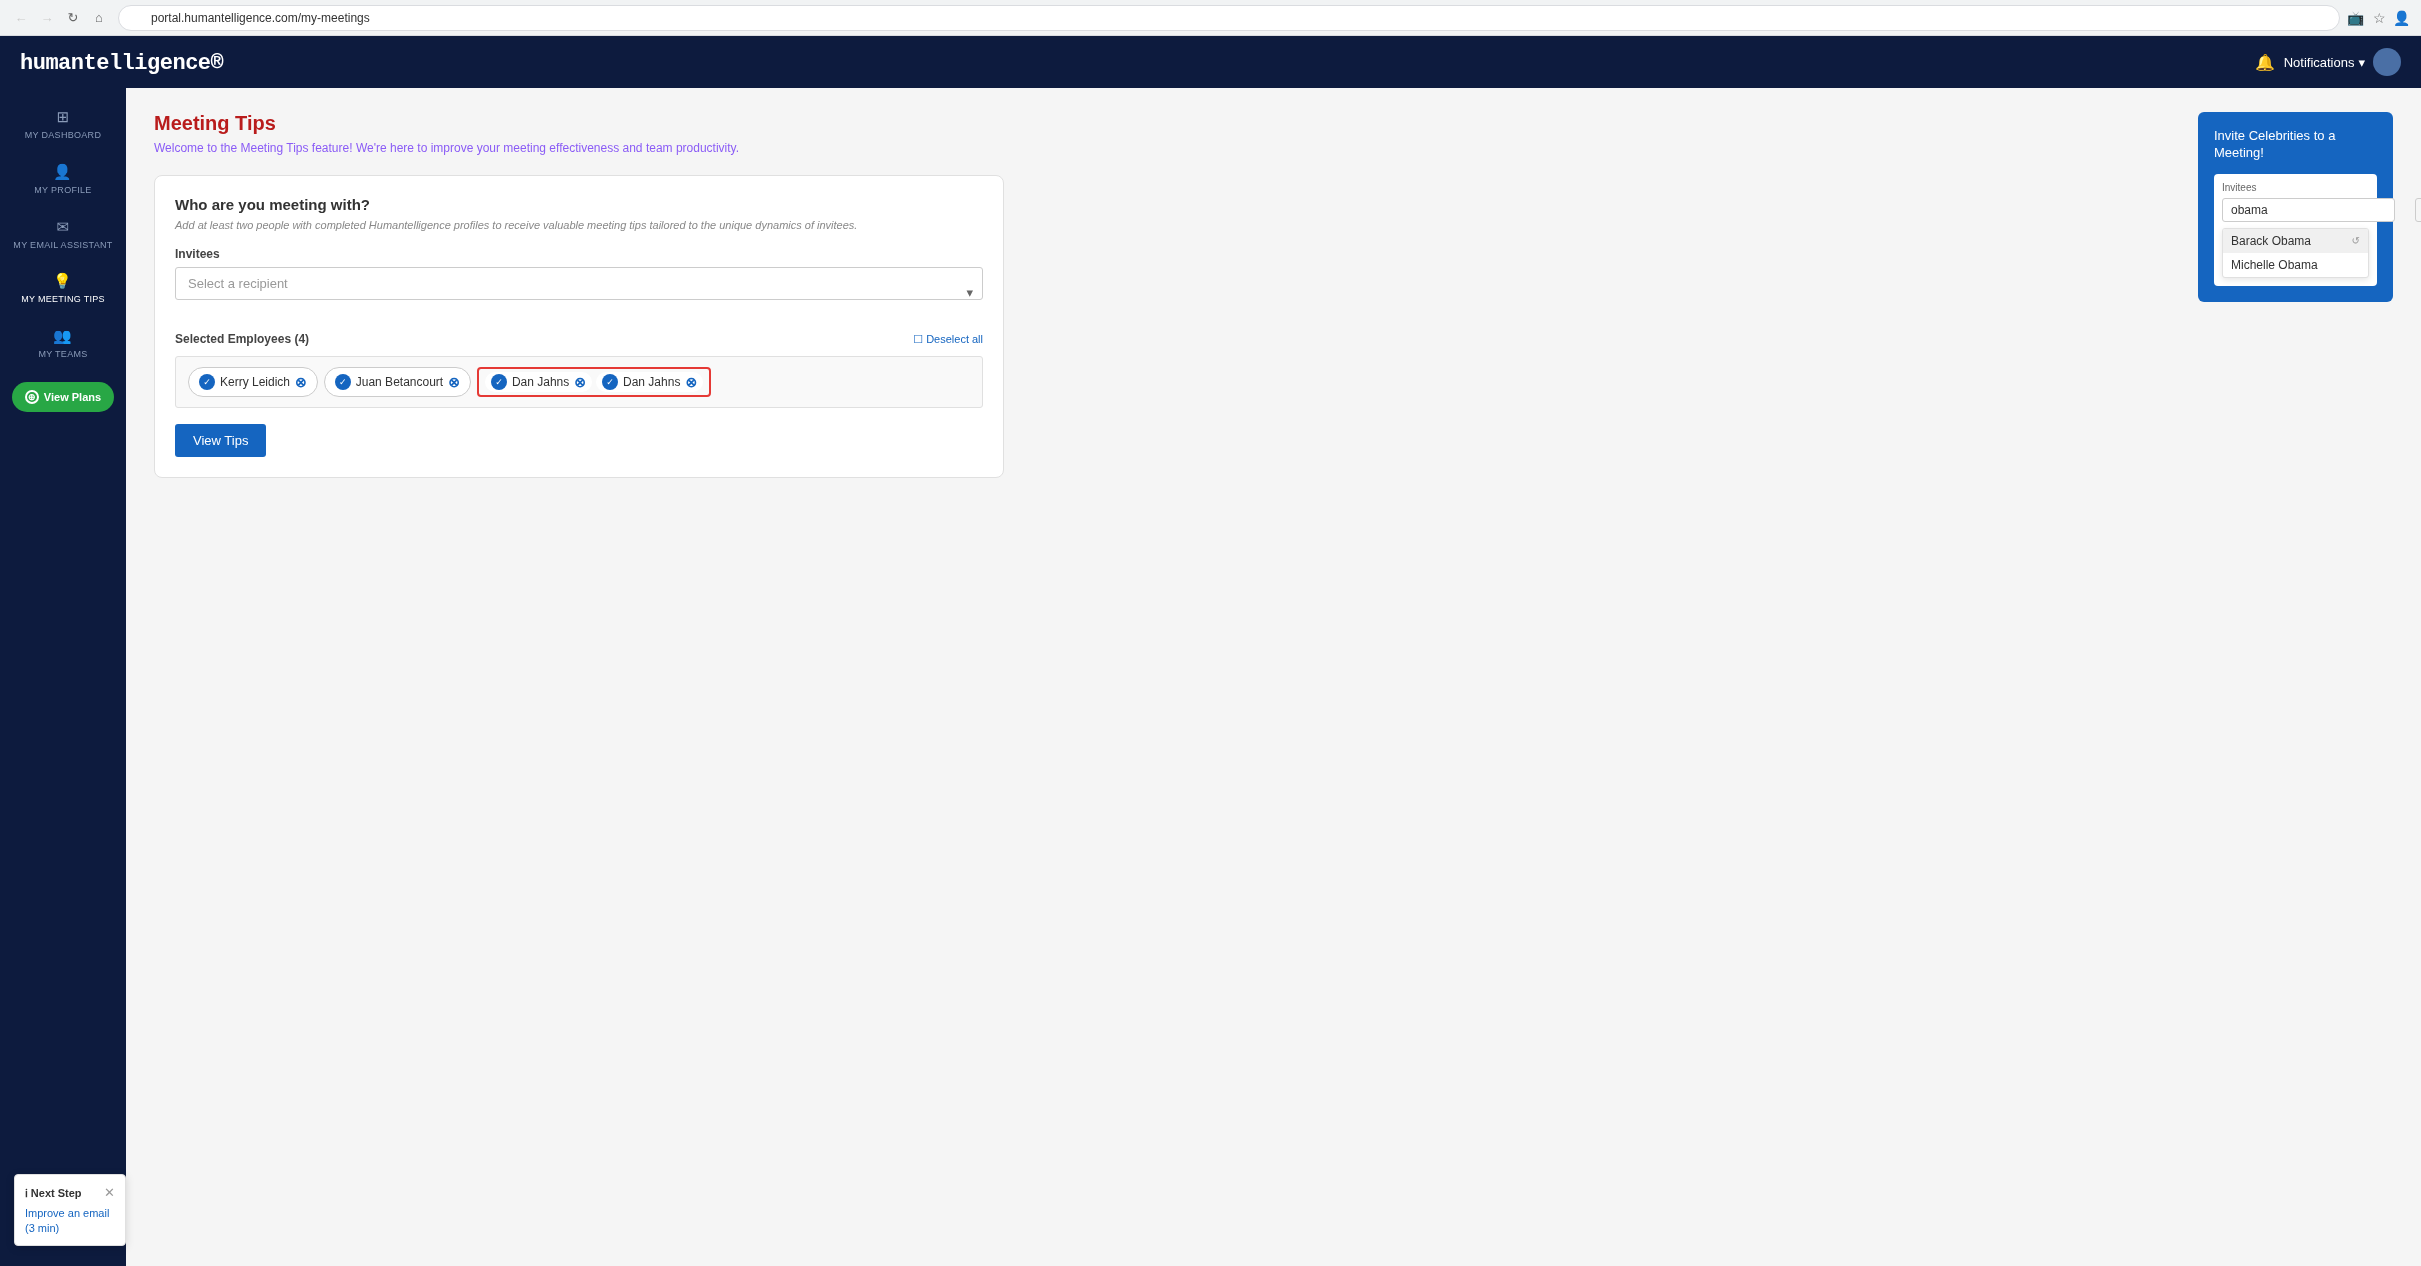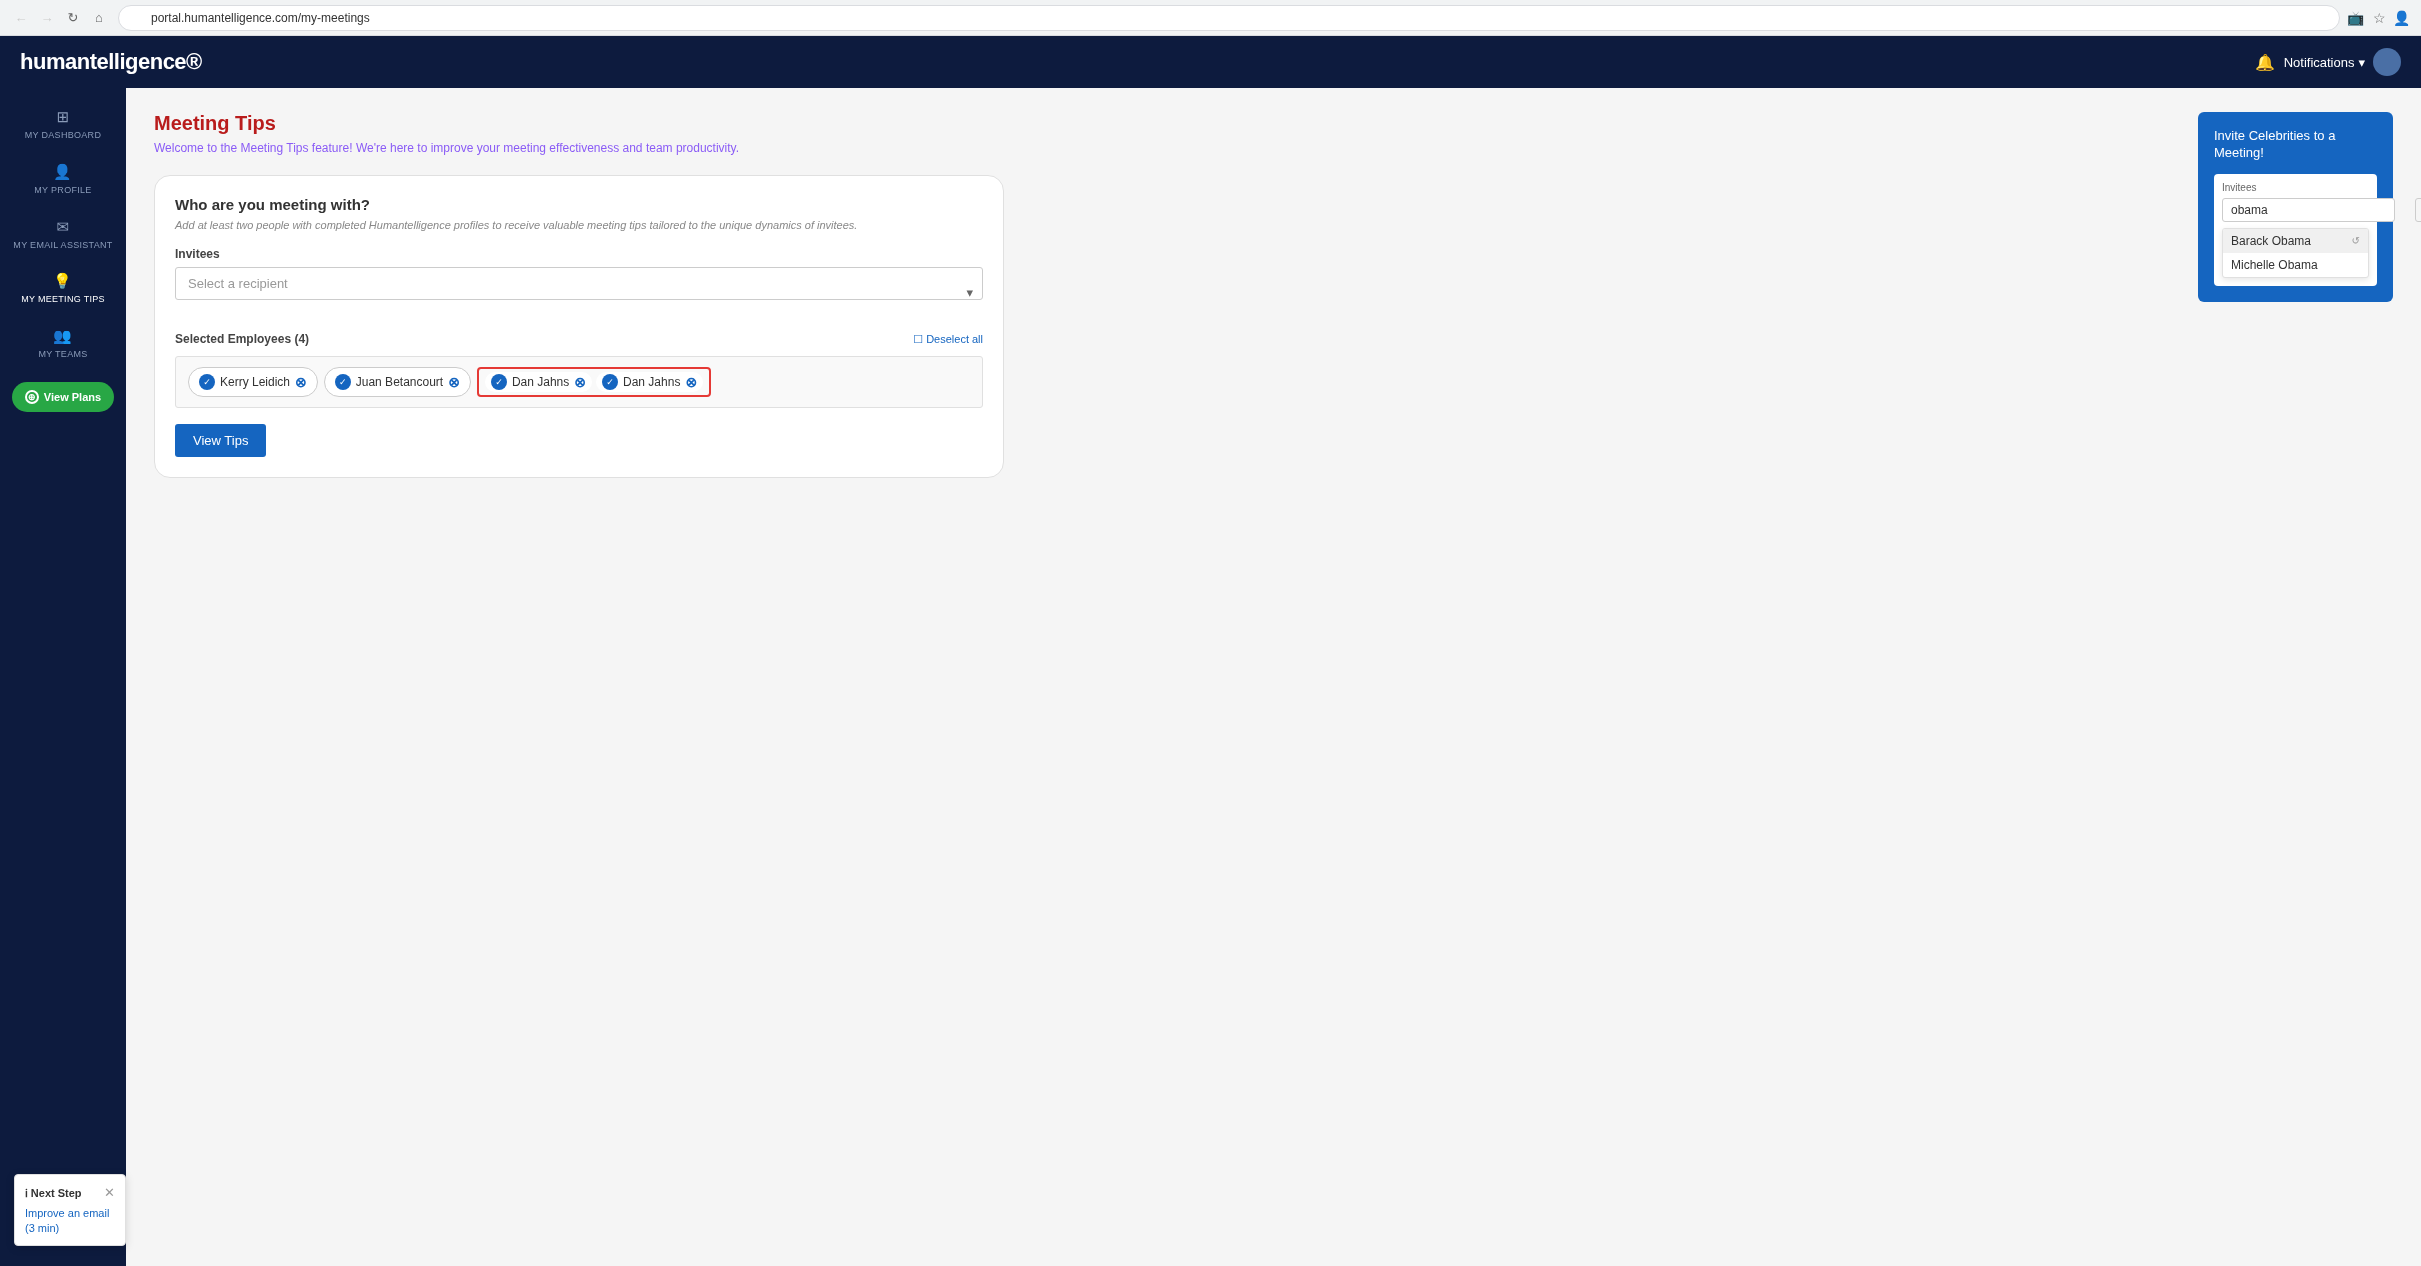--- a/index.html
+++ b/index.html
@@ -39,21 +39,21 @@
       justify-content: space-between;
       padding: 0 20px;
       position: relative;
     }
     .app-logo {
       color: #fff;
       font-size: 22px;
       font-weight: 300;
       letter-spacing: -0.5px;
     }
-    .app-logo span { font-weight: 700; }
+    .app-logo span { font-weight: 700; font-family: Liberation Mono, monospace; }
     .header-right {
       display: flex;
       align-items: center;
       gap: 8px;
       color: #fff;
       font-size: 13px;
     }
     .bell-icon { font-size: 16px; color: #4a9eff; }
     .notifications-btn {
       background: none; border: none; color: #fff; cursor: pointer;
@@ -123,21 +123,21 @@
     .page-subtitle {
       font-size: 12px;
       color: #8b5cf6;
       margin-bottom: 20px;
     }
 
     
     .meeting-card {
       background: #fff;
       border: 1px solid #e0e0e0;
-      border-radius: 16px;
+      border-radius: 8px;
       padding: 20px;
       max-width: 850px;
     }
     .meeting-card h3 {
       font-size: 15px;
       font-weight: 600;
       color: #333;
       margin-bottom: 6px;
     }
     .meeting-card .description {

